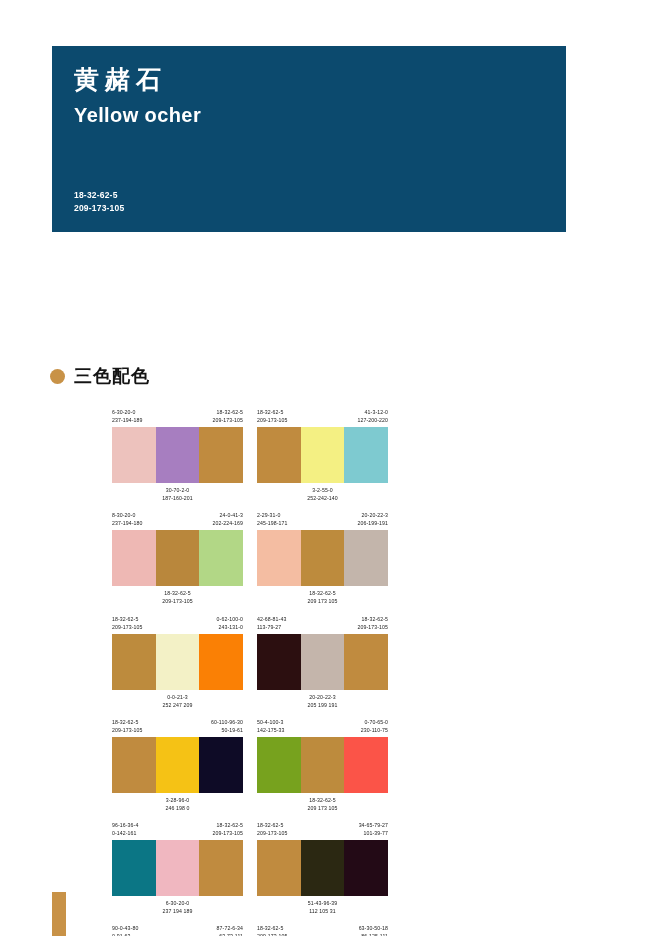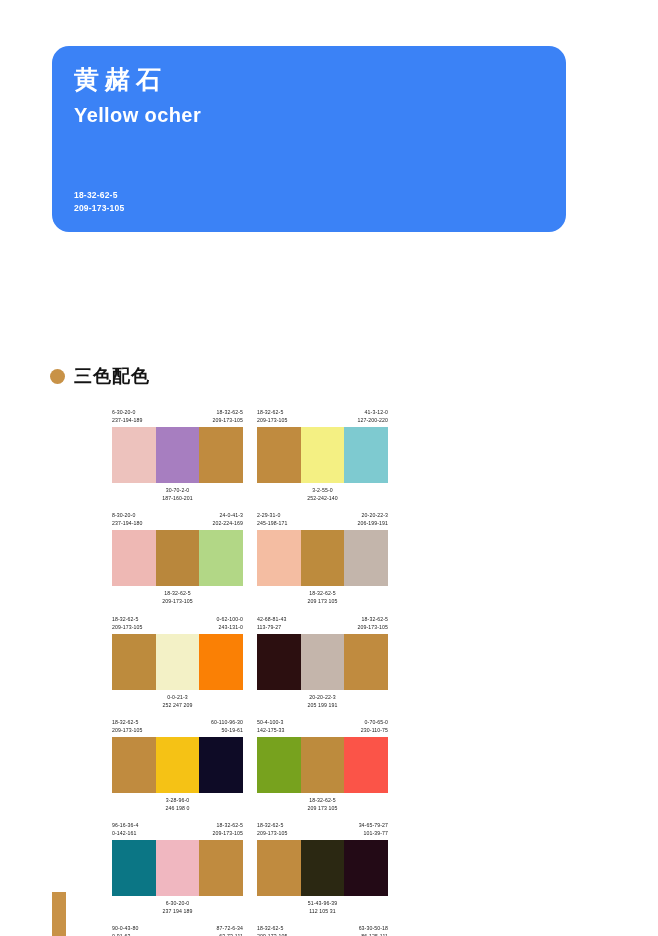--- a/index.html
+++ b/index.html
@@ -120,21 +120,21 @@
     left: 52px;
     bottom: 0;
     width: 14px;
     height: 44px;
     background: #c89247;
   }
 </style>
 </head>
 <body>
 
-<div class="hero" style="background: #3b82f6; border-radius: 17px;">
+<div class="hero" style="background: #0c4a6e;">
   <div class="hero-cn">黄赭石</div>
   <div class="hero-en">Yellow ocher</div>
   <div class="hero-codes">
     <div>18-32-62-5</div>
     <div>209-173-105</div>
   </div>
 </div>
 
 <div class="section-head">
   <span class="section-dot" style="background: rgb(200, 146, 71);"></span>

